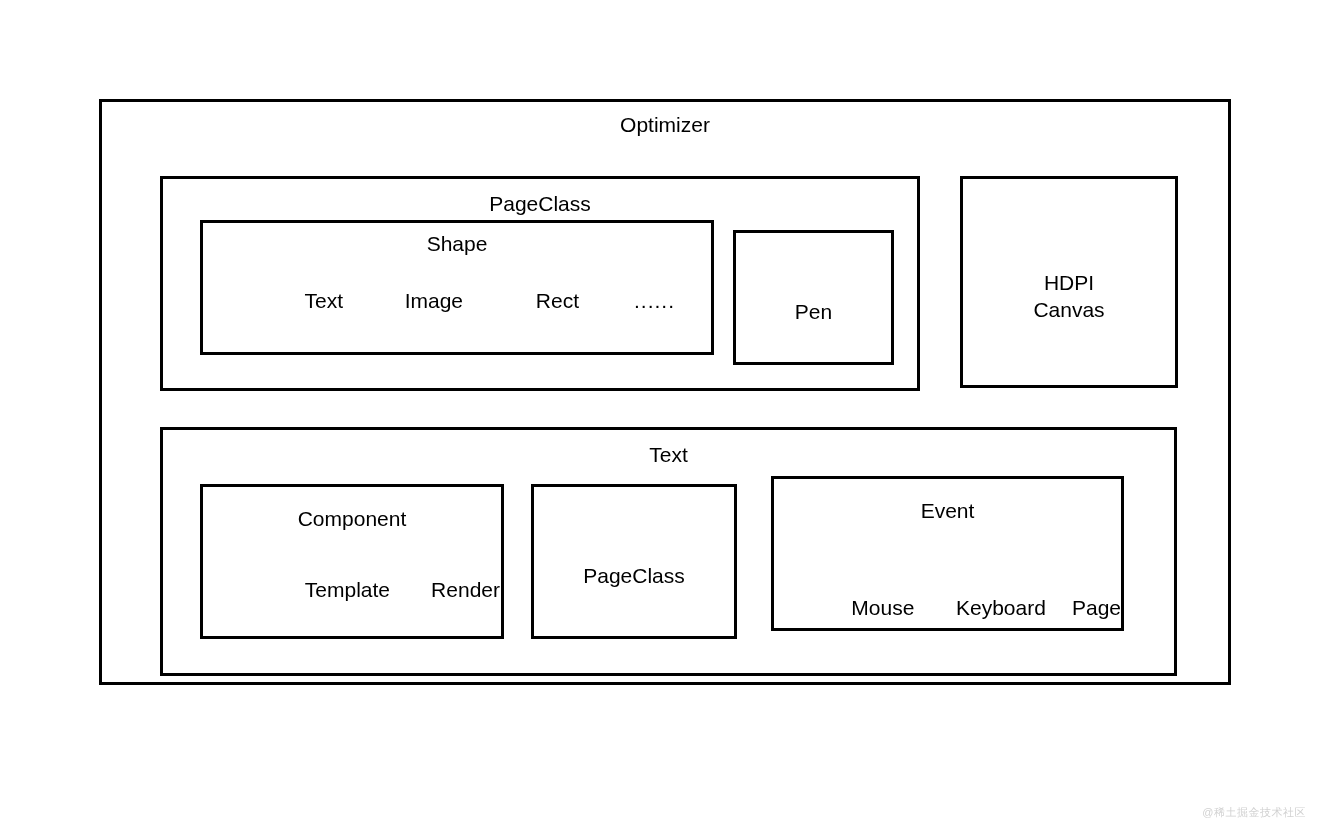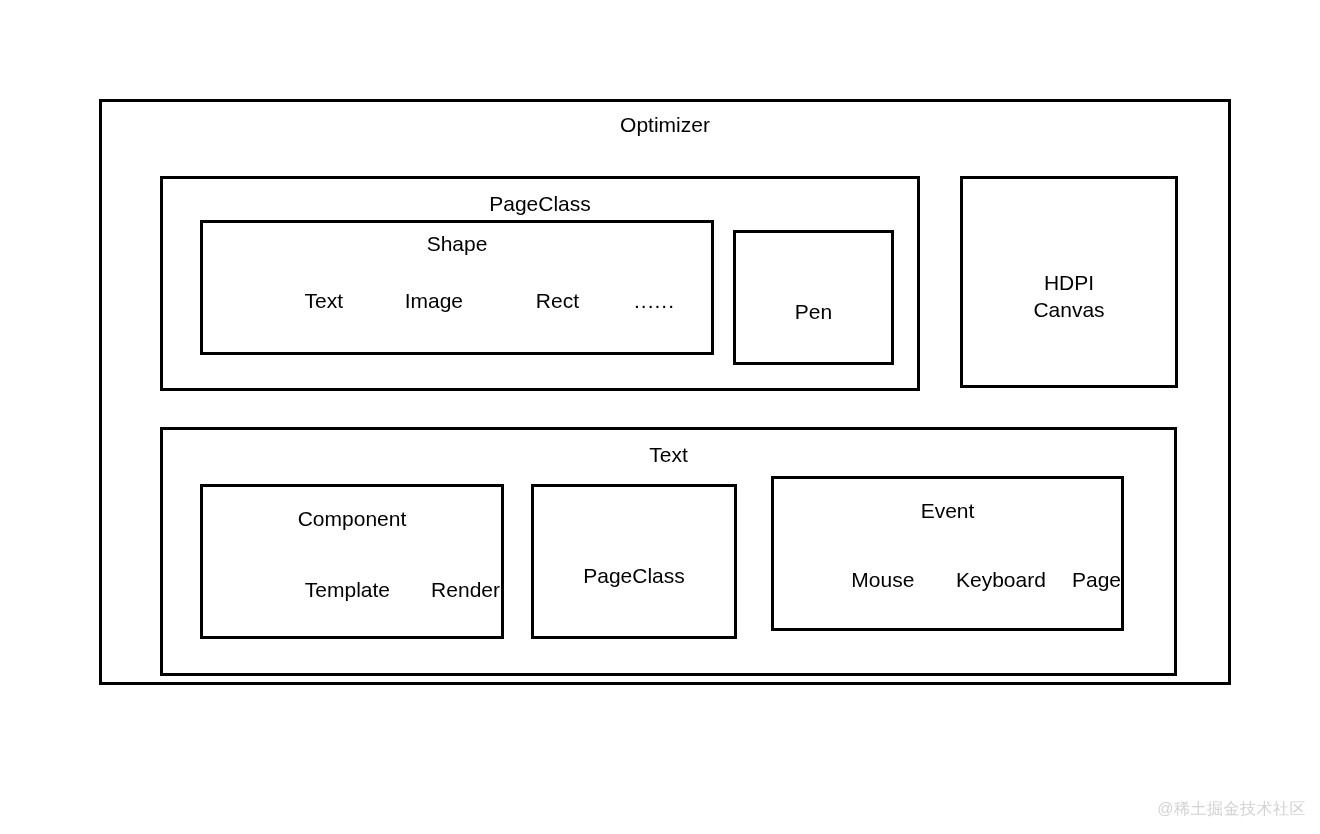--- a/index.html
+++ b/index.html
@@ -95,28 +95,28 @@
   #component-items .item:nth-child(1) { width: 155px; }
   #component-items .item:nth-child(2) { width: 110px; }
 
   #pageclass-box   { left: 368px; top: 54px;  width: 206px;  height: 155px; }
 
   #event-box       { left: 608px; top: 46px;  width: 353px;  height: 155px; }
   #event-title     { top: 19px; }
   #event-items     { left: 0; right: 0; top: 89px; justify-content: flex-start; padding-left: 23px; }
   #event-items .item:nth-child(1) { width: 125px; }
   #event-items .item:nth-child(2) { width: 140px; }
-  #event-items .item:nth-child(3) { width: 80px; }
+  #event-items .item:nth-child(3) { width: 80px; margin-top: 28px; }
 
   
   #watermark {
     position: absolute;
     right: 14px;
     bottom: 14px;
-    font-size: 16px;
+    font-size: 11px;
     color: #d2d2d2;
     letter-spacing: 0.5px;
     white-space: nowrap;
     user-select: none;
   }
 </style>
 </head>
 <body>
 
 <div class="canvas">

